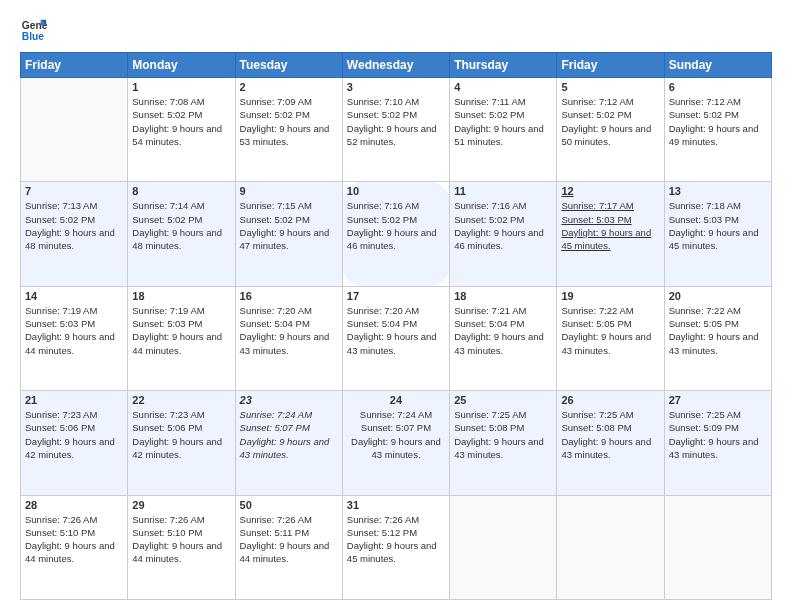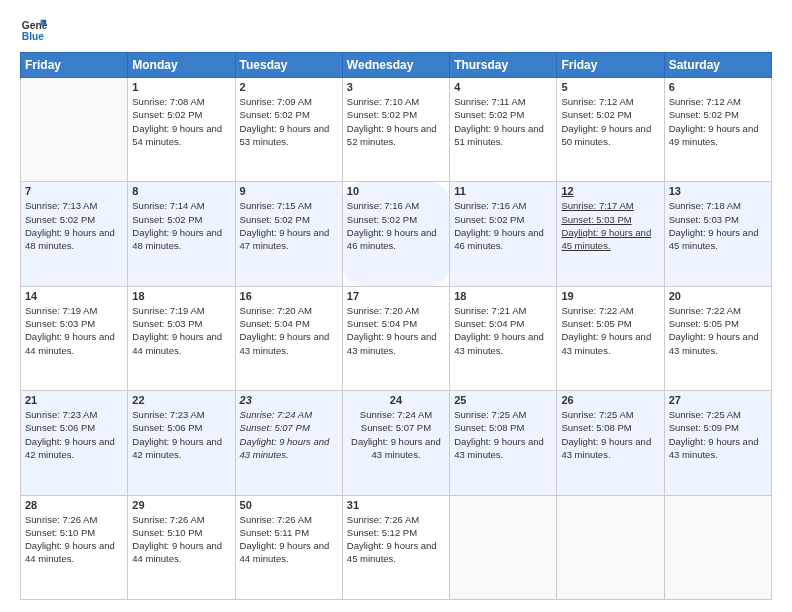--- a/index.html
+++ b/index.html
@@ -113,21 +113,21 @@
 
   <table class="calendar">
     <thead>
       <tr>
       <th>Friday</th>
           <th>Monday</th>
           <th>Tuesday</th>
           <th>Wednesday</th>
           <th>Thursday</th>
           <th>Friday</th>
-          <th>Saturday</th>
+          <th>Sunday</th>
         </tr>
     </thead>
     <tbody id="calendar-body">
     <tr>
           <td class="empty" style="background: rgb(249, 249, 249);"></td>
           <td style="background: rgb(255, 255, 255);">
             <span class="day-number">1</span>
             <div class="day-info">Sunrise: 7:08 AM<br>Sunset: 5:02 PM<br>Daylight: 9 hours and 54 minutes.</div>
           </td>
           <td style="background: rgb(255, 255, 255);">

